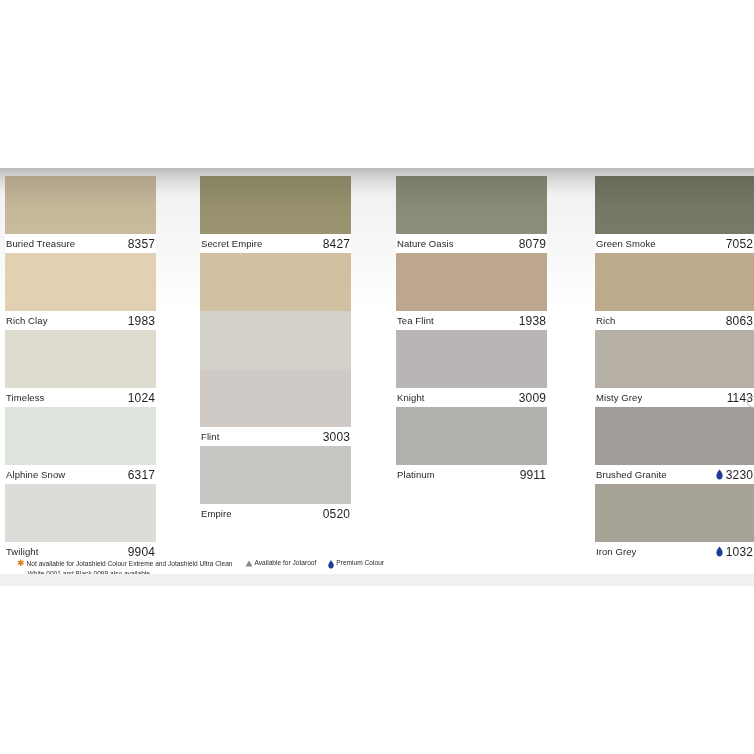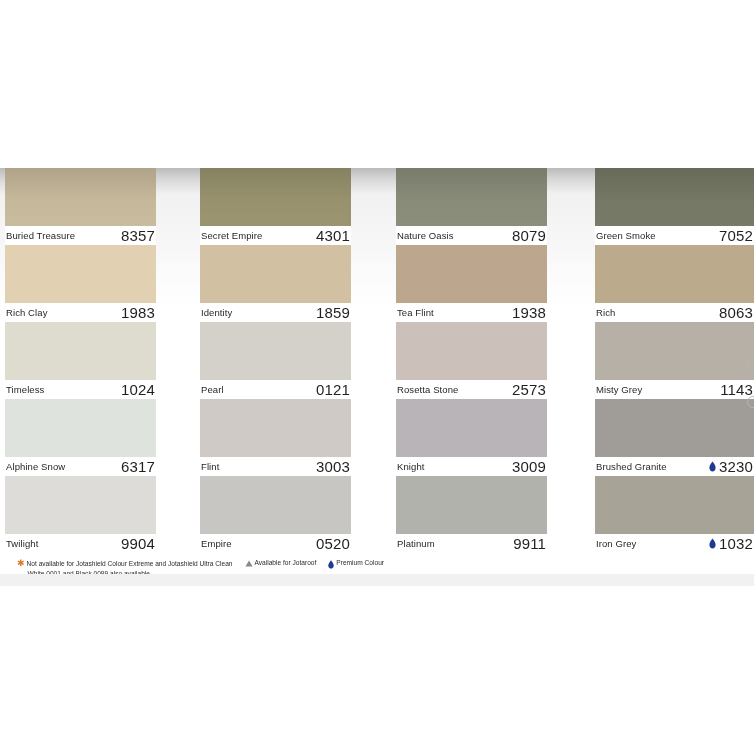--- a/index.html
+++ b/index.html
@@ -84,21 +84,21 @@
 
   
   #columns {
     position: absolute;
     left: 0; top: 0;
     width: 754px;
     height: 390px;
   }
   .swatch-column {
     position: absolute;
-    top: 0;
+    top: 8px;
     width: 151px;
   }
   .swatch-column.col0 { left: 5px;   }
   .swatch-column.col1 { left: 200px; }
   .swatch-column.col2 { left: 396px; }
   .swatch-column.col3 { left: 595px; width: 159px; }
 
   .swatch-cell {
     position: relative;
     width: 100%;
@@ -136,21 +136,21 @@
     letter-spacing: .01em;
     white-space: nowrap;
   }
   .swatch-code-wrap {
     display: flex;
     align-items: center;
     gap: 3px;
     white-space: nowrap;
   }
   .swatch-code {
-    font-size: 15px;
+    font-size: 12px;
     color: #221f1f;
     letter-spacing: .01em;
   }
 
   
   .premium-mark {
     width: 7px;
     height: 11px;
     display: inline-block;
     position: relative;
@@ -290,41 +290,29 @@
               </span>
             </div>
           </div>
         </div>
         <div class="swatch-column col1">
           <div class="swatch-cell">
             <div class="swatch-chip" title="Secret Garden" style="background: rgb(154, 148, 112);"></div>
             <div class="swatch-label">
               <span class="swatch-name">Secret Empire</span>
               <span class="swatch-code-wrap">
-                <span class="swatch-code">4301</span>
+                <span class="swatch-code">8427</span>
               </span>
             </div>
           </div>
           <div class="swatch-cell">
             <div class="swatch-chip" title="Identity" style="background: rgb(210, 192, 163);"></div>
-            <div class="swatch-label">
-              <span class="swatch-name">Identity</span>
-              <span class="swatch-code-wrap">
-                <span class="swatch-code">1859</span>
-              </span>
-            </div>
           </div>
           <div class="swatch-cell">
             <div class="swatch-chip" title="Pearl" style="background: rgb(211, 209, 201);"></div>
-            <div class="swatch-label">
-              <span class="swatch-name">Pearl</span>
-              <span class="swatch-code-wrap">
-                <span class="swatch-code">0121</span>
-              </span>
-            </div>
           </div>
           <div class="swatch-cell">
             <div class="swatch-chip" title="Flint" style="background: rgb(207, 202, 198);"></div>
             <div class="swatch-label">
               <span class="swatch-name">Flint</span>
               <span class="swatch-code-wrap">
                 <span class="swatch-code">3003</span>
               </span>
             </div>
           </div>
@@ -347,29 +335,20 @@
                 <span class="swatch-code">8079</span>
               </span>
             </div>
           </div>
           <div class="swatch-cell">
             <div class="swatch-chip" title="Tea Leaves" style="background: rgb(188, 166, 141);"></div>
             <div class="swatch-label">
               <span class="swatch-name">Tea Flint</span>
               <span class="swatch-code-wrap">
                 <span class="swatch-code">1938</span>
-              </span>
-            </div>
-          </div>
-          <div class="swatch-cell">
-            <div class="swatch-chip" title="Rosetta Stone" style="background: rgb(203, 192, 186);"></div>
-            <div class="swatch-label">
-              <span class="swatch-name">Rosetta Stone</span>
-              <span class="swatch-code-wrap">
-                <span class="swatch-code">2573</span>
               </span>
             </div>
           </div>
           <div class="swatch-cell">
             <div class="swatch-chip" title="Knight" style="background: rgb(184, 180, 183);"></div>
             <div class="swatch-label">
               <span class="swatch-name">Knight</span>
               <span class="swatch-code-wrap">
                 <span class="swatch-code">3009</span>
               </span>

